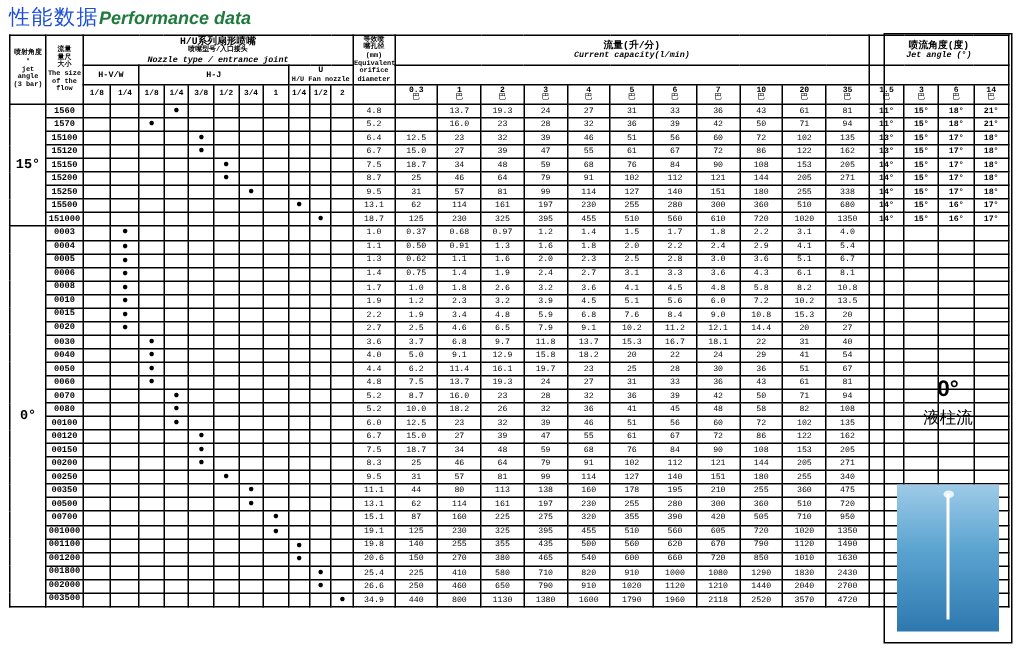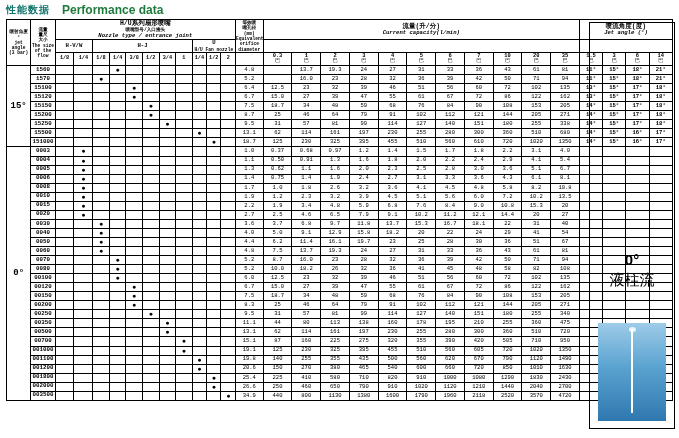--- a/index.html
+++ b/index.html
@@ -1,21 +1,21 @@
 <!DOCTYPE html>
 <html><head>
 <meta charset="utf-8">
 <style>
   html,body{margin:0;padding:0;background:#fff;}
   body{width:679px;height:438px;overflow:hidden;font-family:"Liberation Sans",sans-serif;color:#000;}
   #page{position:relative;width:679px;height:438px;}
 
   .header{display:flex;align-items:center;padding:3px 6px 2px 6px;}
-  .header .cn{font-family:"Liberation Sans",sans-serif;font-weight:bold;font-size:10px;color:#0f766e;letter-spacing:1px;}
-  .header .en{font-size:12px;color:#1f7a3d;font-weight:bold;margin-left:12px;}
+  .header .cn{font-family:"Liberation Sans",sans-serif;font-weight:normal;font-size:14px;color:#1d4ed8;letter-spacing:1px;}
+  .header .en{font-size:12px;color:#1f7a3d;font-weight:bold;font-style:italic;}
 
   table{border-collapse:collapse;table-layout:fixed;}
   .main{width:667px;margin:0 6px;font-size:5.6px;font-family:Liberation Mono, monospace;}
   .main td,.main th{border:0.5px solid #000;text-align:center;vertical-align:middle;padding:0;line-height:1.15;}
 
   .hdr{font-weight:bold;background:#fff;}
   .hdr .en{font-size:5.3px;display:block;font-style:italic;}
   .hdr .sm{font-size:4.6px;display:block;}
 
   .grp{font-size:6.5px;font-weight:bold;}
@@ -25,21 +25,21 @@
   .sz{font-weight:bold;font-size:5.8px;}
   .dot{font-size:7px;line-height:1;}
   .num{font-size:5.5px;}
   .ja{font-size:5.5px;font-weight:bold;}
   .lpm-hd{font-size:5.4px;font-weight:bold;}
   .lpm-hd .u{display:block;font-size:5.2px;font-weight:normal;}
 
   .right{position:absolute;right:6px;top:22px;width:84px;height:405px;}
   .rightbox{border:0.5px solid #000;width:84px;height:405px;position:relative;}
   .r-zero{position:absolute;top:228px;left:0;width:84px;text-align:center;font-size:15px;font-weight:bold;}
-  .r-txt{position:absolute;top:248px;left:0;width:84px;text-align:center;font-size:15px;}
+  .r-txt{position:absolute;top:248px;left:0;width:84px;text-align:center;font-size:11px;}
   .r-img{position:absolute;left:8px;top:300px;width:68px;height:98px;background:linear-gradient(180deg,#9ecbe8 0%,#5aa3d0 45%,#2e78b0 100%);}
   .r-img:after{content:"";position:absolute;left:50%;top:6px;width:1.5px;height:84px;margin-left:-0.75px;background:#fff;}
   .r-img:before{content:"";position:absolute;left:50%;top:4px;width:7px;height:5px;margin-left:-3.5px;background:#eaf4fb;border-radius:50%;}
 </style>
 </head>
 <body>
 
 <div id="page">
 
   <div class="header">

